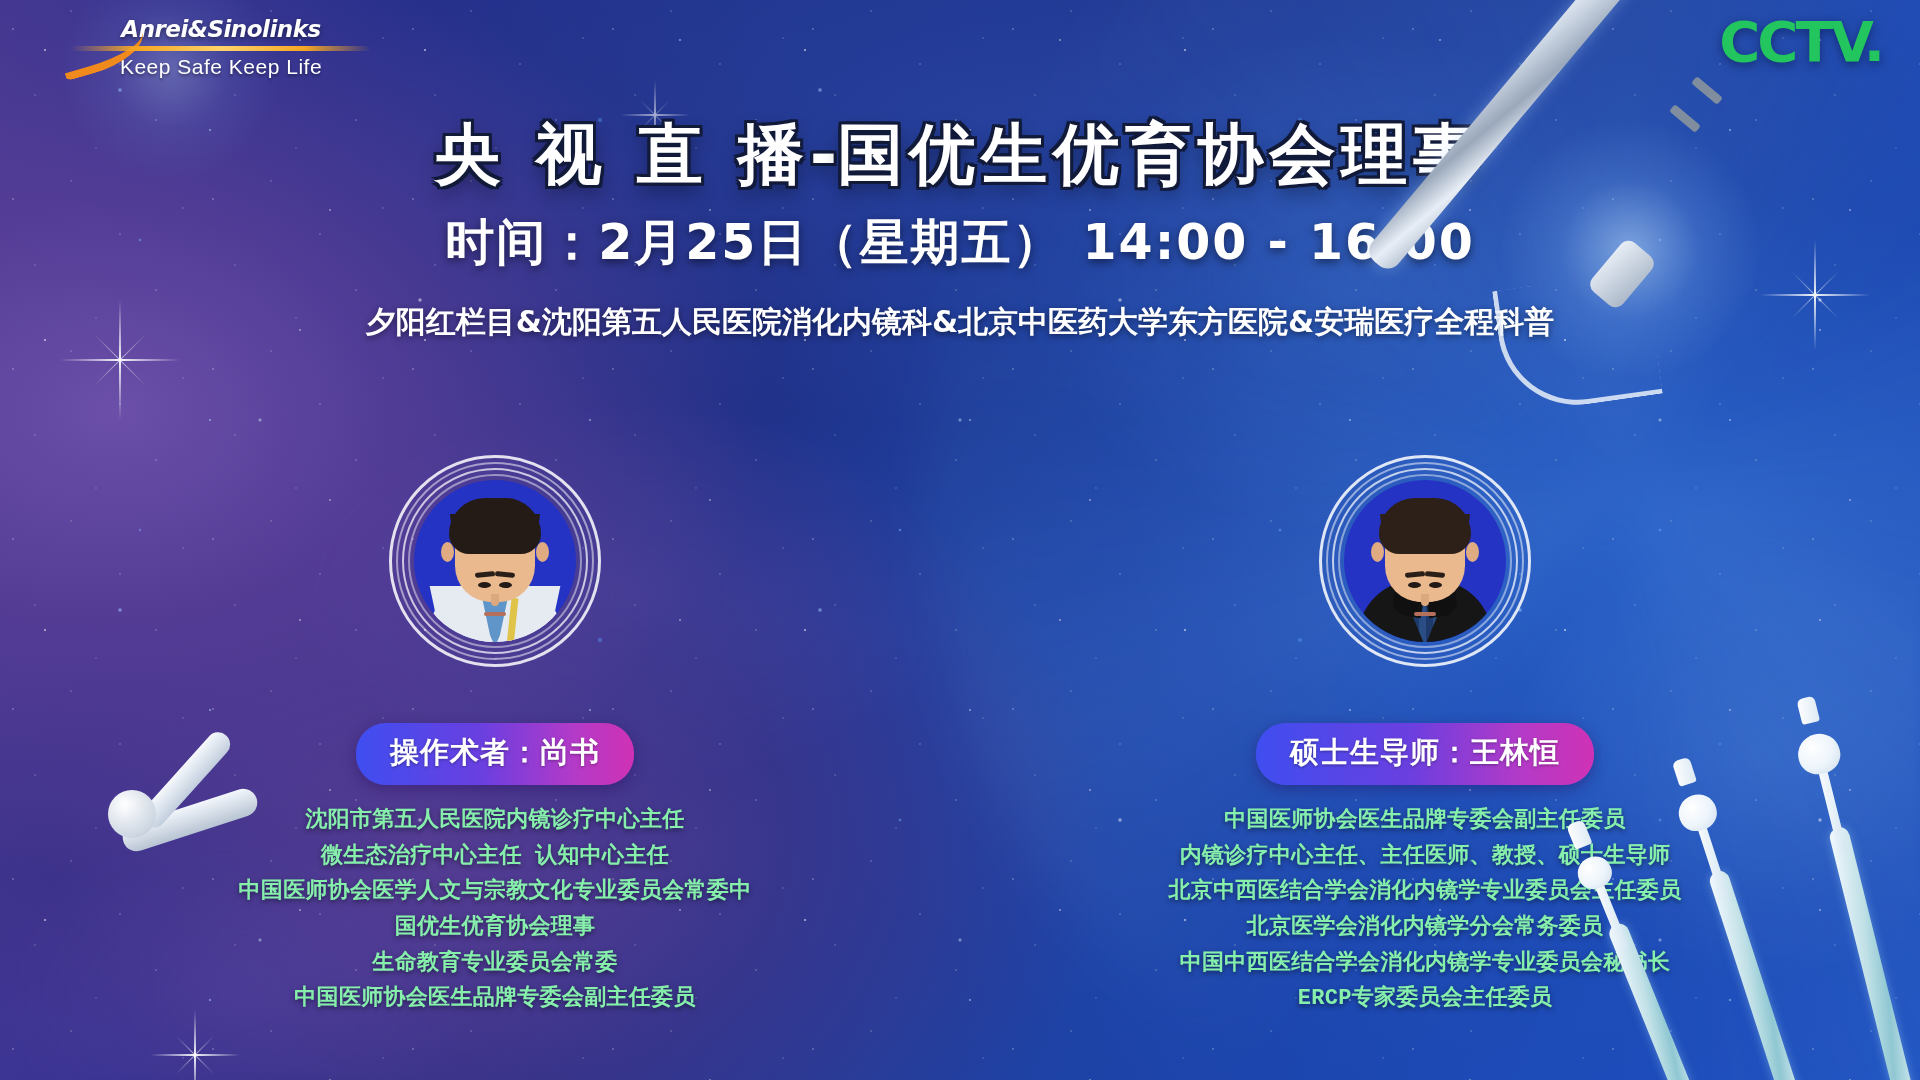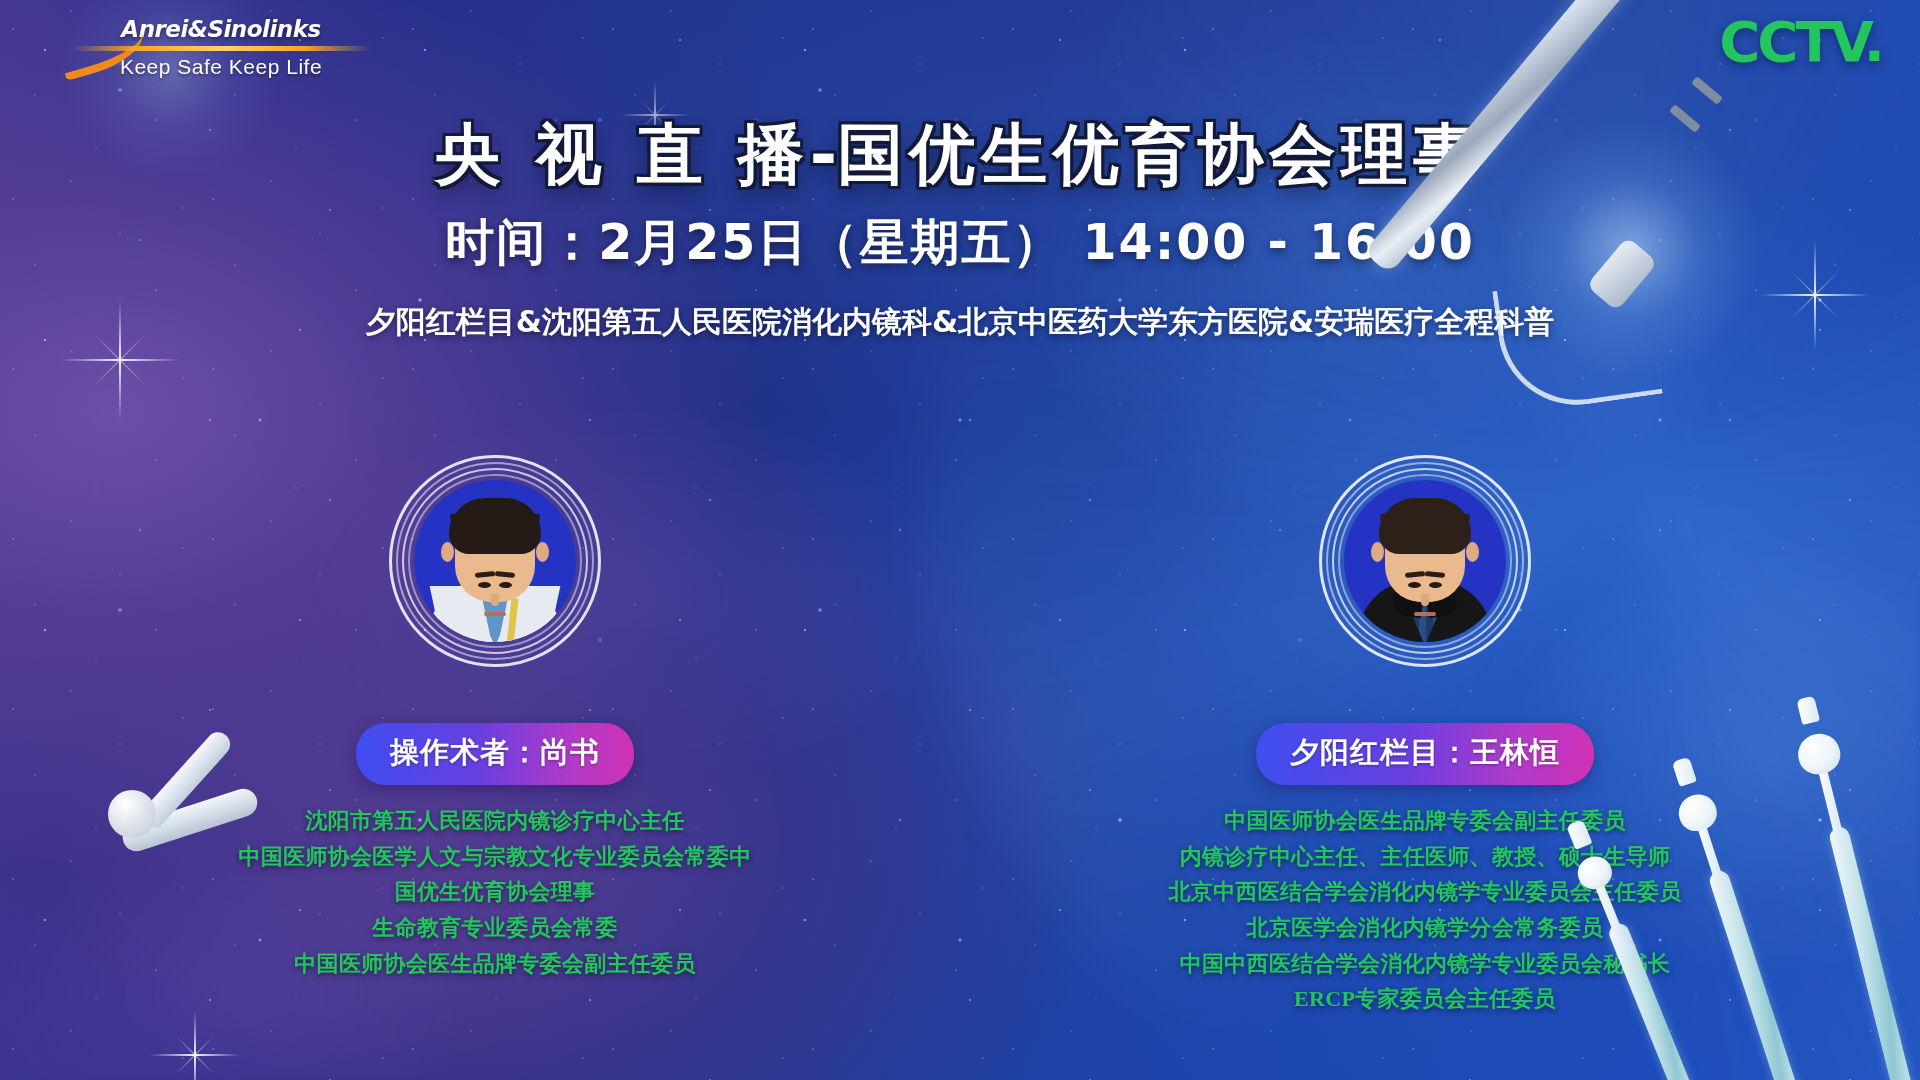--- a/index.html
+++ b/index.html
@@ -193,22 +193,22 @@
     display:inline-block;margin-top:56px;
     padding:10px 34px 12px;border-radius:30px;
     background:linear-gradient(to right,#3f4ef0 0%,#6a3fe0 45%,#b33ac8 78%,#cf32b5 100%);
     font-family:"DejaVu Sans","Liberation Sans",sans-serif;
     font-size:29px;font-weight:bold;color:#ffffff;letter-spacing:1px;
     box-shadow:0 4px 14px rgba(40,10,90,.4);
     text-shadow:0 1px 3px rgba(0,0,0,.35);
   }
   .creds{margin-top:18px;}
   .cred{
-    font-family:Liberation Serif, serif;
-    font-size:22px;font-weight:bold;color:#22c55e;line-height:1.62;
+    font-family:Liberation Mono, monospace;
+    font-size:22px;font-weight:bold;color:#86efac;line-height:1.62;
     letter-spacing:.3px;white-space:nowrap;
     text-shadow:0 2px 5px rgba(0,0,0,.5);
   }
 
   
   .instr{position:absolute;pointer-events:none;}
   
   #instr-tr{right:-40px;top:-10px;width:420px;height:420px;transform:rotate(0deg);}
   .shaft{
     position:absolute;border-radius:14px;
@@ -354,20 +354,21 @@
             <span class="p-nose"></span>
             <span class="p-mouth"></span>
           </span>
           <span class="p-hair"></span>
           <span class="p-hair2"></span>
         </div>
       </div>
       <div class="name-pill">操作术者：尚书</div>
       <div class="creds">
         <div class="cred">沈阳市第五人民医院内镜诊疗中心主任</div>
+        <div class="cred">微生态治疗中心主任  认知中心主任</div>
         <div class="cred">中国医师协会医学人文与宗教文化专业委员会常委中</div>
         <div class="cred">国优生优育协会理事</div>
         <div class="cred">生命教育专业委员会常委</div>
         <div class="cred">中国医师协会医生品牌专委会副主任委员</div>
       </div>
     </div>
 
     <div class="speaker">
       <div class="avatar-wrap">
         <span class="ring r1"></span>
@@ -387,21 +388,21 @@
             <span class="p-brow r"></span>
             <span class="p-eye l"></span>
             <span class="p-eye r"></span>
             <span class="p-nose"></span>
             <span class="p-mouth"></span>
           </span>
           <span class="p-hair"></span>
           <span class="p-hair2"></span>
         </div>
       </div>
-      <div class="name-pill">夕阳红栏目：王林恒</div>
+      <div class="name-pill">硕士生导师：王林恒</div>
       <div class="creds">
         <div class="cred">中国医师协会医生品牌专委会副主任委员</div>
         <div class="cred">内镜诊疗中心主任、主任医师、教授、硕士生导师</div>
         <div class="cred">北京中西医结合学会消化内镜学专业委员会主任委员</div>
         <div class="cred">北京医学会消化内镜学分会常务委员</div>
         <div class="cred">中国中西医结合学会消化内镜学专业委员会秘书长</div>
         <div class="cred">ERCP专家委员会主任委员</div>
       </div>
     </div>
 

